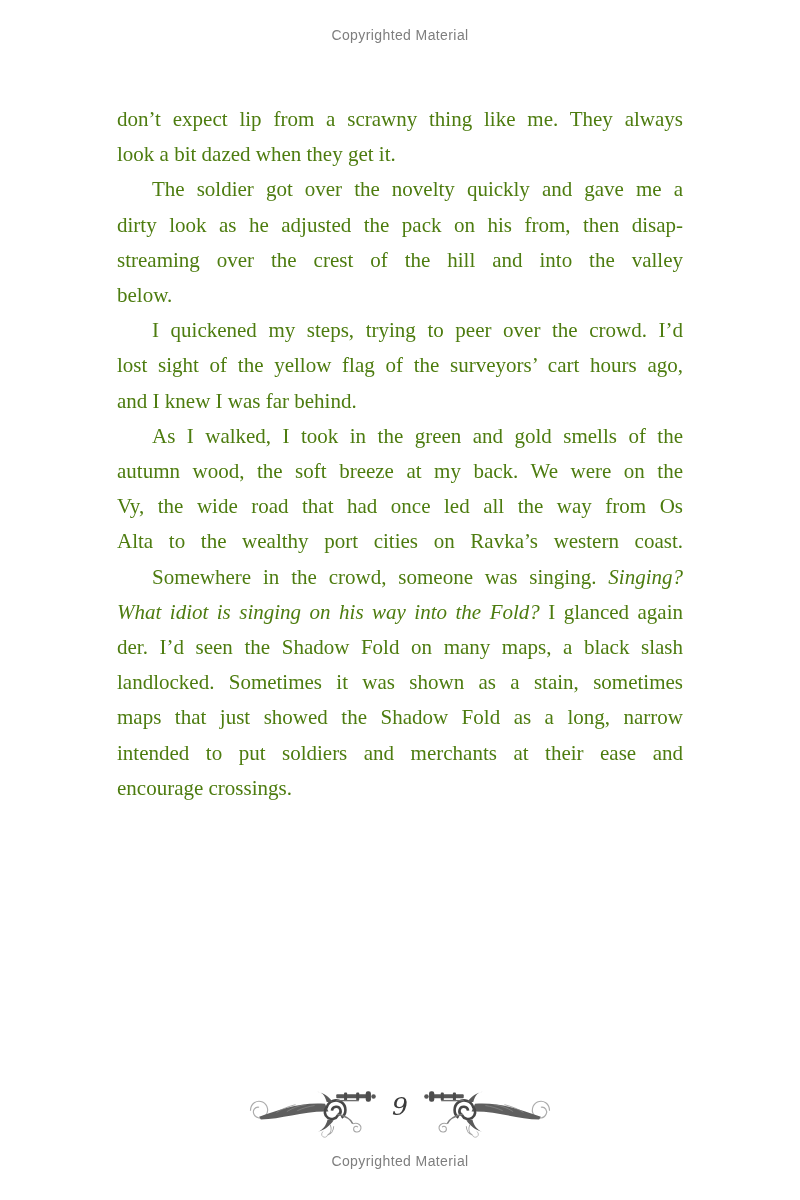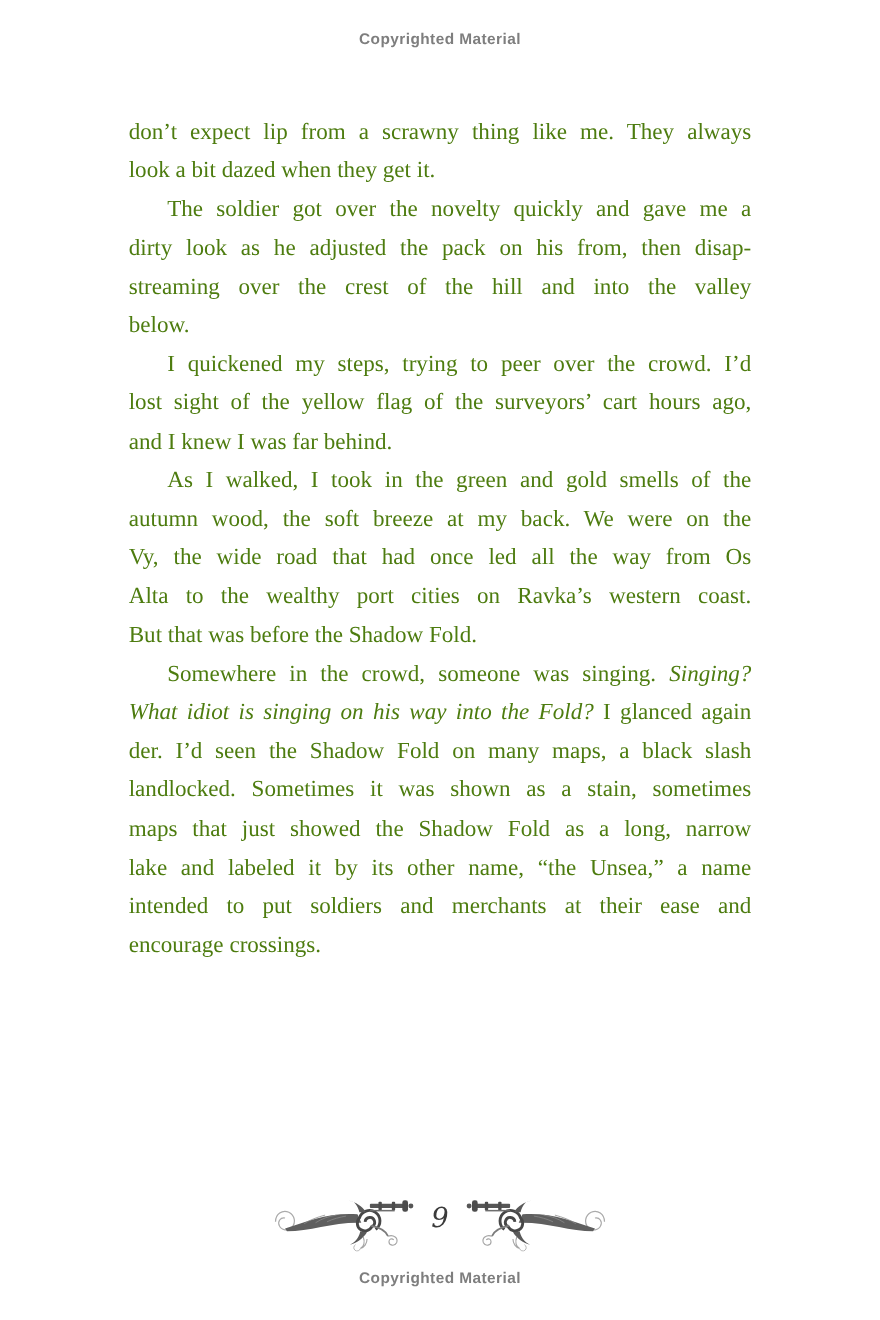--- a/index.html
+++ b/index.html
@@ -14,21 +14,21 @@
     background: #ffffff;
     overflow: hidden;
     font-family: "Liberation Serif", serif;
   }
   .copyright {
     position: absolute;
     left: 0;
     width: 100%;
     text-align: center;
     font-family: "Liberation Sans", sans-serif;
-    font-weight: 700;
+    font-weight: 400;
     font-size: 14px;
     letter-spacing: 0.4px;
     color: #7e7e7e;
   }
   .copyright.top { top: 27px; }
   .copyright.bottom { top: 1153px; }
 
   .text-block {
     position: absolute;
     left: 117px;
@@ -95,27 +95,25 @@
       <div class="line"><span>dirty look as he adjusted the pack on his from, then disap-</span></div>
       <div class="line"><span>streaming over the crest of the hill and into the valley</span></div>
       <div class="line last"><span>below.</span></div>
       <div class="line indent"><span>I quickened my steps, trying to peer over the crowd. I’d</span></div>
       <div class="line"><span>lost sight of the yellow flag of the surveyors’ cart hours ago,</span></div>
       <div class="line last"><span>and I knew I was far behind.</span></div>
       <div class="line indent"><span>As I walked, I took in the green and gold smells of the</span></div>
       <div class="line"><span>autumn wood, the soft breeze at my back. We were on the</span></div>
       <div class="line"><span>Vy, the wide road that had once led all the way from Os</span></div>
       <div class="line"><span>Alta to the wealthy port cities on Ravka’s western coast.</span></div>
-      <div class="line last"><span>But that was before the Shadow Fold.</span></div>
       <div class="line indent"><span>Somewhere in the crowd, someone was singing. </span><span class="italic">Singing?</span></div>
       <div class="line"><span class="italic">What idiot is singing on his way into the Fold?</span><span> I glanced again</span></div>
       <div class="line"><span>der. I’d seen the Shadow Fold on many maps, a black slash</span></div>
       <div class="line"><span>landlocked. Sometimes it was shown as a stain, sometimes</span></div>
       <div class="line"><span>maps that just showed the Shadow Fold as a long, narrow</span></div>
-      <div class="line"><span>lake and labeled it by its other name, “the Unsea,” a name</span></div>
       <div class="line"><span>intended to put soldiers and merchants at their ease and</span></div>
       <div class="line last"><span>encourage crossings.</span></div>
     </div>
 
   <div class="footer-row">
 
     <svg class="flourish" viewBox="0 0 150 64" xmlns="http://www.w3.org/2000/svg" aria-hidden="true">
 
       <path d="M4,34 C4,26 11,21 18,24 C24,27 26,35 21,40 C17,44 10,43 8,38 C6,34 9,29 14,30" fill="none" stroke="#ababab" stroke-width="1.3"></path>
 

